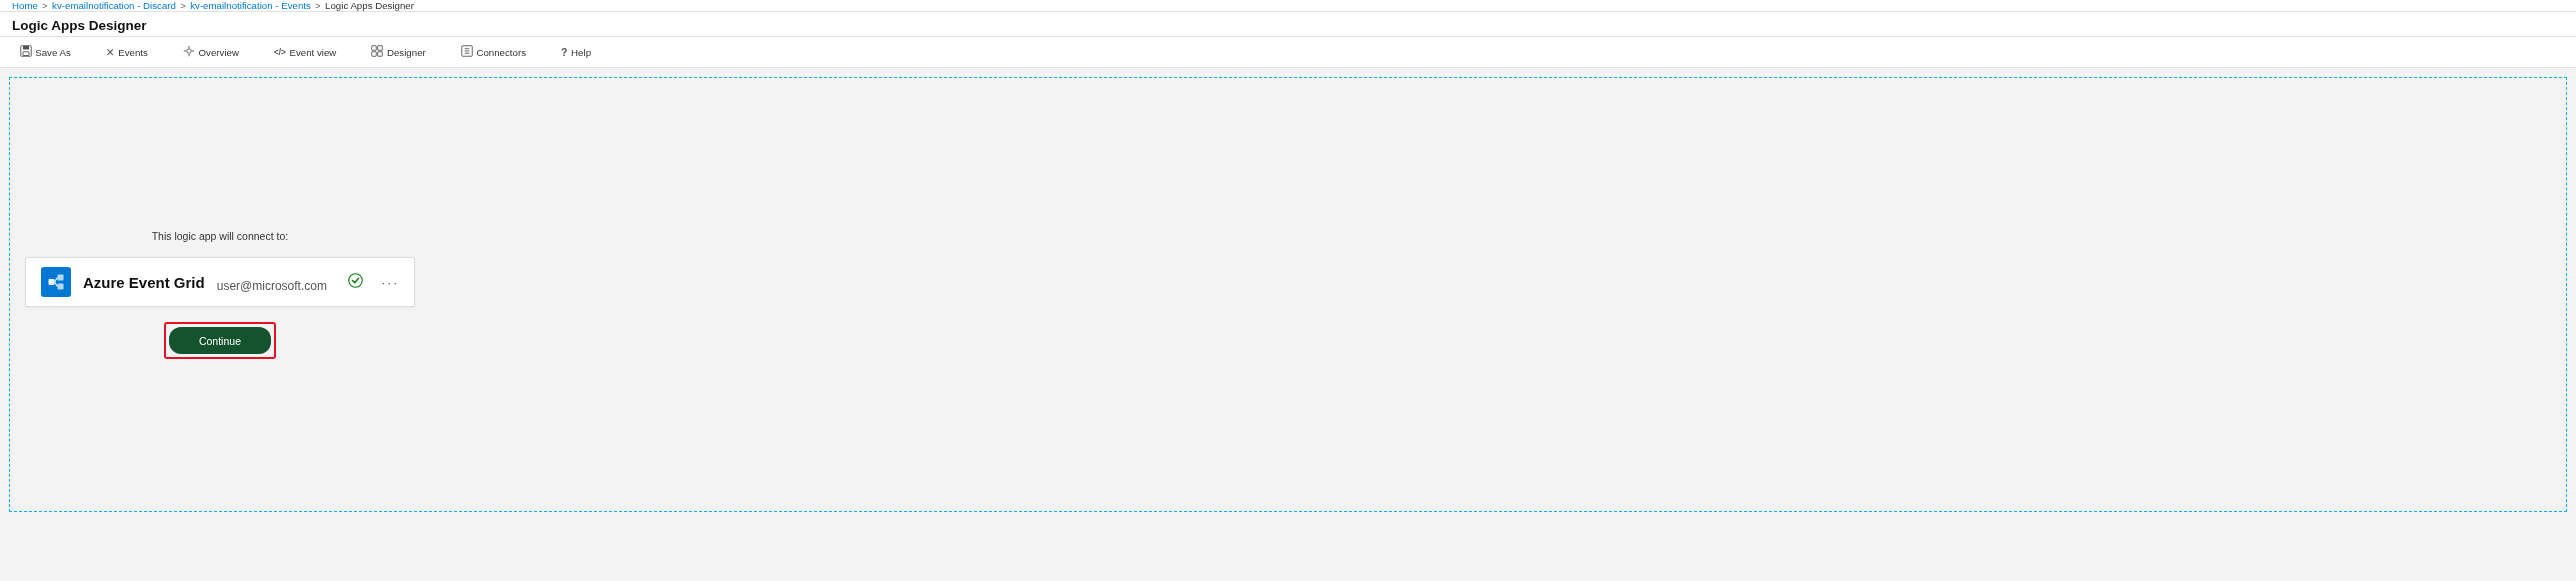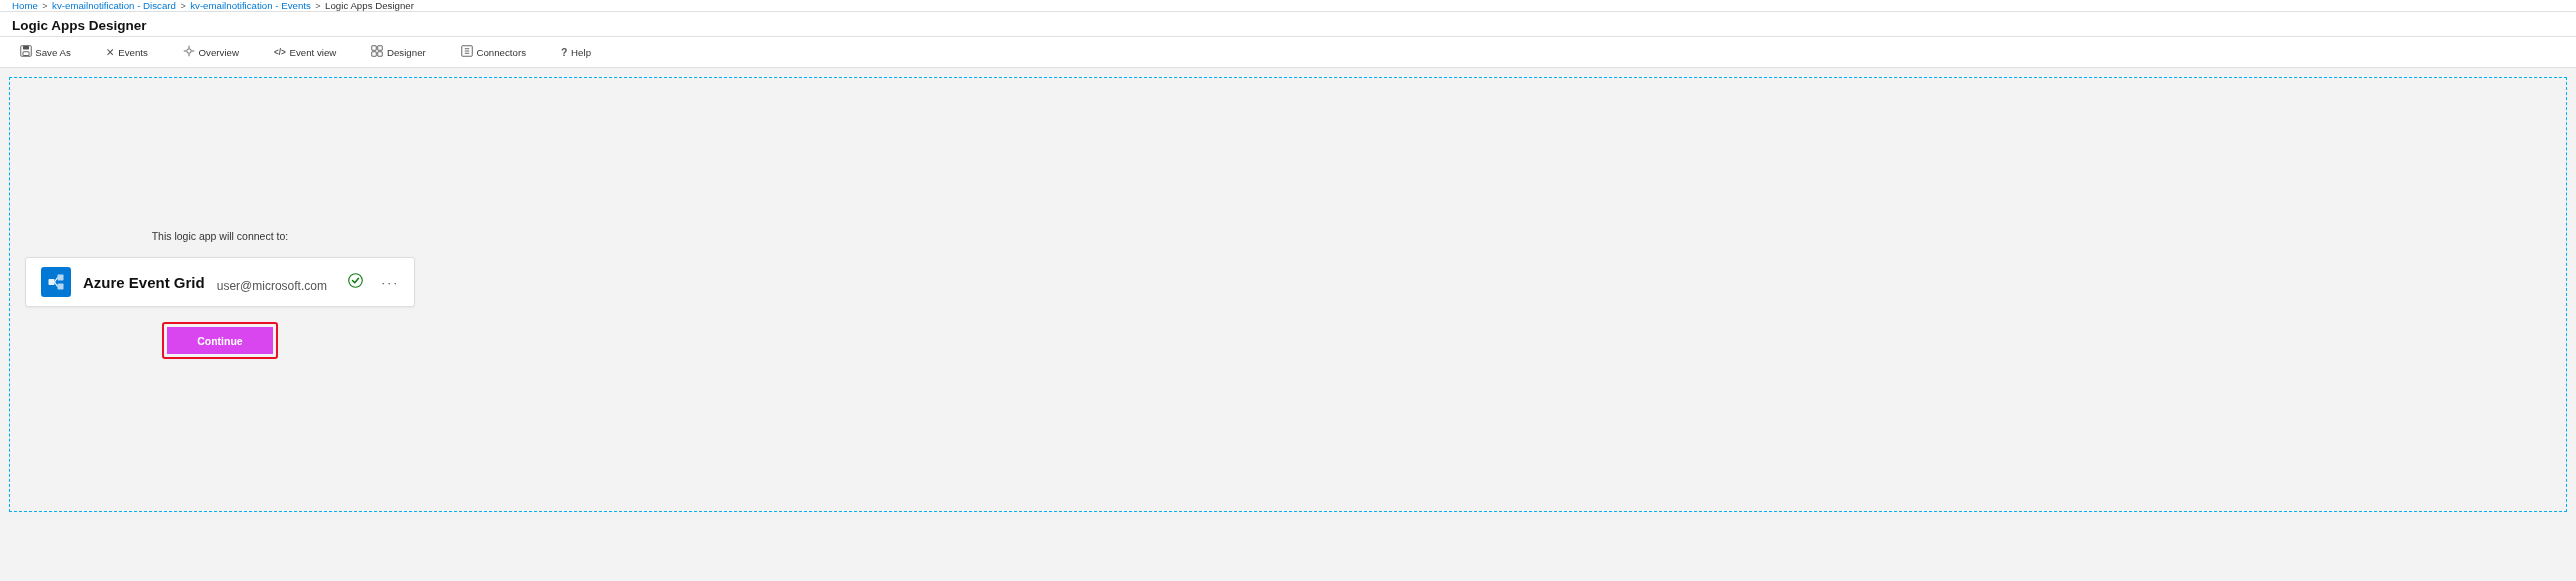--- a/index.html
+++ b/index.html
@@ -149,27 +149,27 @@
     }
 
     
     .continue-btn-wrapper {
       border: 2.2px solid #e81123;
       padding: 3px;
       border-radius: 3px;
     }
 
     .continue-btn {
-      background: #d946ef;
+      background: #14532d;
       color: #fff;
       border: none;
       padding: 7.5px 30px;
       font-size: 10.5px;
-      font-weight: 700;
-      border-radius: 0;
+      font-weight: 400;
+      border-radius: 12px;
       cursor: pointer;
       min-width: 90px;
     }
 
     .azure-grid-icon {
       width: 30px;
       height: 30px;
       background: #0078d4;
       border-radius: 3px;
       display: flex;

